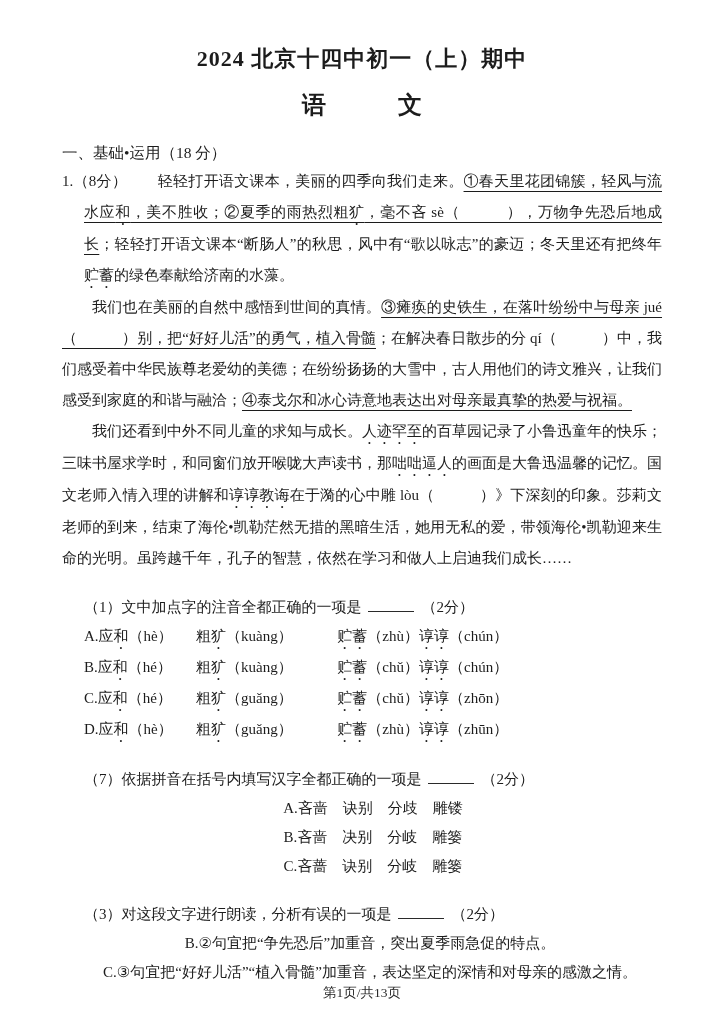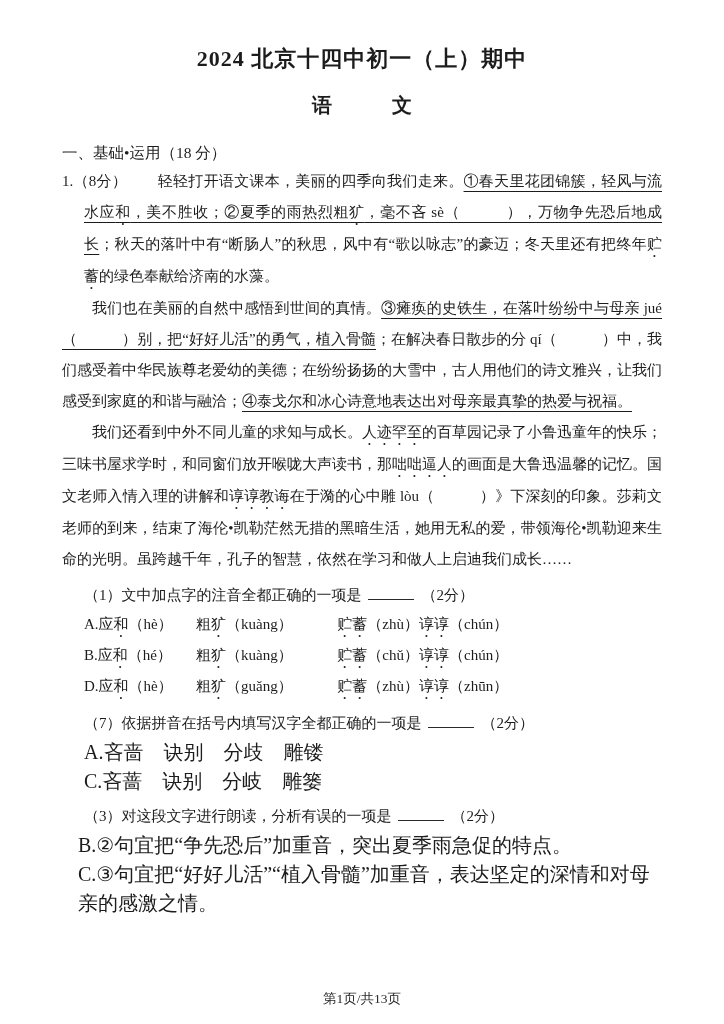--- a/index.html
+++ b/index.html
@@ -14,21 +14,21 @@
     box-sizing:border-box;
     padding:44px 62px 0 62px;
   }
   h1.title{
     margin:0;text-align:center;
     font-size:22px;line-height:30px;font-weight:bold;
     letter-spacing:1px;
   }
   h2.subject{
     margin:16px 0 0 0;text-align:center;
-    font-size:20px;line-height:30px;font-weight:bold;
+    font-size:24px;line-height:30px;font-weight:bold;
   }
   .section-head{
     margin-top:20px;
     font-size:15.5px;line-height:26px;font-weight:normal;
   }
   p.body{
     margin:0;font-size:15px;line-height:31px;
     text-align:justify;
   }
   p.hang{padding-left:22px;text-indent:-22px;}
@@ -36,76 +36,80 @@
   .u{text-decoration:underline;text-underline-offset:5px;text-decoration-thickness:1.2px;}
   .d{
     -webkit-text-emphasis:filled dot;
     -webkit-text-emphasis-position:under right;
     text-emphasis:filled dot;
     text-emphasis-position:under right;
   }
   .stem{
     padding-left:22px;
     font-size:15px;line-height:29px;
-    margin-top:6px;
+    margin-top:19px;
   }
   .blank{
     display:inline-block;
     width:46px;height:13px;
     border-bottom:1.6px solid #2a2a2a;
     margin:0 8px 0 6px;
   }
   .optgrid{padding-left:22px;font-size:15px;}
   .opt-row{line-height:29px;white-space:nowrap;}
   .opt-row .cell{display:inline-block;}
   .opt-row .c0{width:112px;}
   .opt-row .c1{width:113px;}
   .opt-row .c2{width:110px;text-align:right;}
-  .optlines{padding-left:22px;font-size:20px;}
+  .optlines{padding-left:22px;font-size:15px;text-align:center;}
   .optlines.tight{padding-left:16px;}
   .opt-line{line-height:29px;}
   .footer{
-    position:absolute;left:0;bottom:16px;width:100%;
+    position:absolute;left:0;bottom:22px;width:100%;
     text-align:center;font-size:13.5px;color:#2a2a2a;
   }
 </style>
 </head>
 <body>
 
 <div class="page">
 
   <h1 class="title">2024 北京十四中初一（上）期中</h1>
   <h2 class="subject">语　　　文</h2>
 
   <div class="section-head">一、基础•运用（18 分）</div>
 
-  <p class="body hang"><span>1.（8分）　　轻轻打开语文课本，美丽的四季向我们走来。</span><span class="u">①春天里花团锦簇，轻风与流水应</span><span class="u d">和</span><span class="u">，美不胜收；②夏季的雨热烈粗</span><span class="u d">犷</span><span class="u">，毫不吝 sè（　　　），万物争先恐后地成长</span><span>；秋天的落叶中有“断肠人”的秋思，风中有“歌以咏志”的豪迈；冬天里还有把终年</span><span class="d">贮蓄</span><span>的绿色奉献给济南的水藻。</span></p>
+  <p class="body hang"><span>1.（8分）　　轻轻打开语文课本，美丽的四季向我们走来。</span><span class="u">①春天里花团锦簇，轻风与流水应</span><span class="u d">和</span><span class="u">，美不胜收；②夏季的雨热烈粗</span><span class="u d">犷</span><span class="u">，毫不吝 sè（　　　），万物争先恐后地成长</span><span>；轻轻打开语文课本“断肠人”的秋思，风中有“歌以咏志”的豪迈；冬天里还有把终年</span><span class="d">贮蓄</span><span>的绿色奉献给济南的水藻。</span></p>
   <p class="body indent"><span>我们也在美丽的自然中感悟到世间的真情。</span><span class="u">③瘫痪的史铁生，在落叶纷纷中与母亲 jué（　　　）别，把“好好儿活”的勇气，植入骨髓</span><span>；在解决春日散步的分 qí（　　　）中，我们感受着中华民族尊老爱幼的美德；在纷纷扬扬的大雪中，古人用他们的诗文雅兴，让我们感受到家庭的和谐与融洽；</span><span class="u">④泰戈尔和冰心诗意地表达出对母亲最真挚的热爱与祝福。</span></p>
   <p class="body indent"><span>我们还看到中外不同儿童的求知与成长。</span><span class="d">人迹罕至</span><span>的百草园记录了小鲁迅童年的快乐；三味书屋求学时，和同窗们放开喉咙大声读书，那</span><span class="d">咄咄逼人</span><span>的画面是大鲁迅温馨的记忆。国文老师入情入理的讲解和</span><span class="d">谆谆教诲</span><span>在于漪的心中雕 lòu（　　　）》下深刻的印象。莎莉文老师的到来，结束了海伦•凯勒茫然无措的黑暗生活，她用无私的爱，带领海伦•凯勒迎来生命的光明。虽跨越千年，孔子的智慧，依然在学习和做人上启迪我们成长……</span></p>
 
   <div class="stem">
     <span>（1）文中加点字的注音全都正确的一项是</span><span class="blank"></span><span>（2分）</span>
   </div>
   <div class="optgrid">
     <div class="opt-row">
       <span class="cell c0"><span>A.应</span><span class="d">和</span><span>（hè）</span></span><span class="cell c1"><span>粗</span><span class="d">犷</span><span>（kuàng）</span></span><span class="cell c2"><span class="d">贮蓄</span><span>（zhù）</span></span><span class="cell c3"><span class="d">谆谆</span><span>（chún）</span></span>
     </div>
     <div class="opt-row">
       <span class="cell c0"><span>B.应</span><span class="d">和</span><span>（hé）</span></span><span class="cell c1"><span>粗</span><span class="d">犷</span><span>（kuàng）</span></span><span class="cell c2"><span class="d">贮蓄</span><span>（chǔ）</span></span><span class="cell c3"><span class="d">谆谆</span><span>（chún）</span></span>
     </div>
     <div class="opt-row">
+      <span class="cell c0"><span>C.应</span><span class="d">和</span><span>（hé）</span></span><span class="cell c1"><span>粗</span><span class="d">犷</span><span>（guǎng）</span></span><span class="cell c2"><span class="d">贮蓄</span><span>（chǔ）</span></span><span class="cell c3"><span class="d">谆谆</span><span>（zhōn）</span></span>
+    </div>
+    <div class="opt-row">
       <span class="cell c0"><span>D.应</span><span class="d">和</span><span>（hè）</span></span><span class="cell c1"><span>粗</span><span class="d">犷</span><span>（guǎng）</span></span><span class="cell c2"><span class="d">贮蓄</span><span>（zhù）</span></span><span class="cell c3"><span class="d">谆谆</span><span>（zhūn）</span></span>
     </div>
   </div>
 
   <div class="stem">
     <span>（7）依据拼音在括号内填写汉字全都正确的一项是</span><span class="blank"></span><span>（2分）</span>
   </div>
   <div class="optlines">
     <div class="opt-line">A.吝啬　诀别　分歧　雕镂</div>
+    <div class="opt-line">B.吝啬　决别　分岐　雕篓</div>
     <div class="opt-line">C.吝蔷　诀别　分岐　雕篓</div>
   </div>
 
   <div class="stem">
     <span>（3）对这段文字进行朗读，分析有误的一项是</span><span class="blank"></span><span>（2分）</span>
   </div>
   <div class="optlines tight">
     <div class="opt-line">B.②句宜把“争先恐后”加重音，突出夏季雨急促的特点。</div>
     <div class="opt-line">C.③句宜把“好好儿活”“植入骨髓”加重音，表达坚定的深情和对母亲的感激之情。</div>
 

